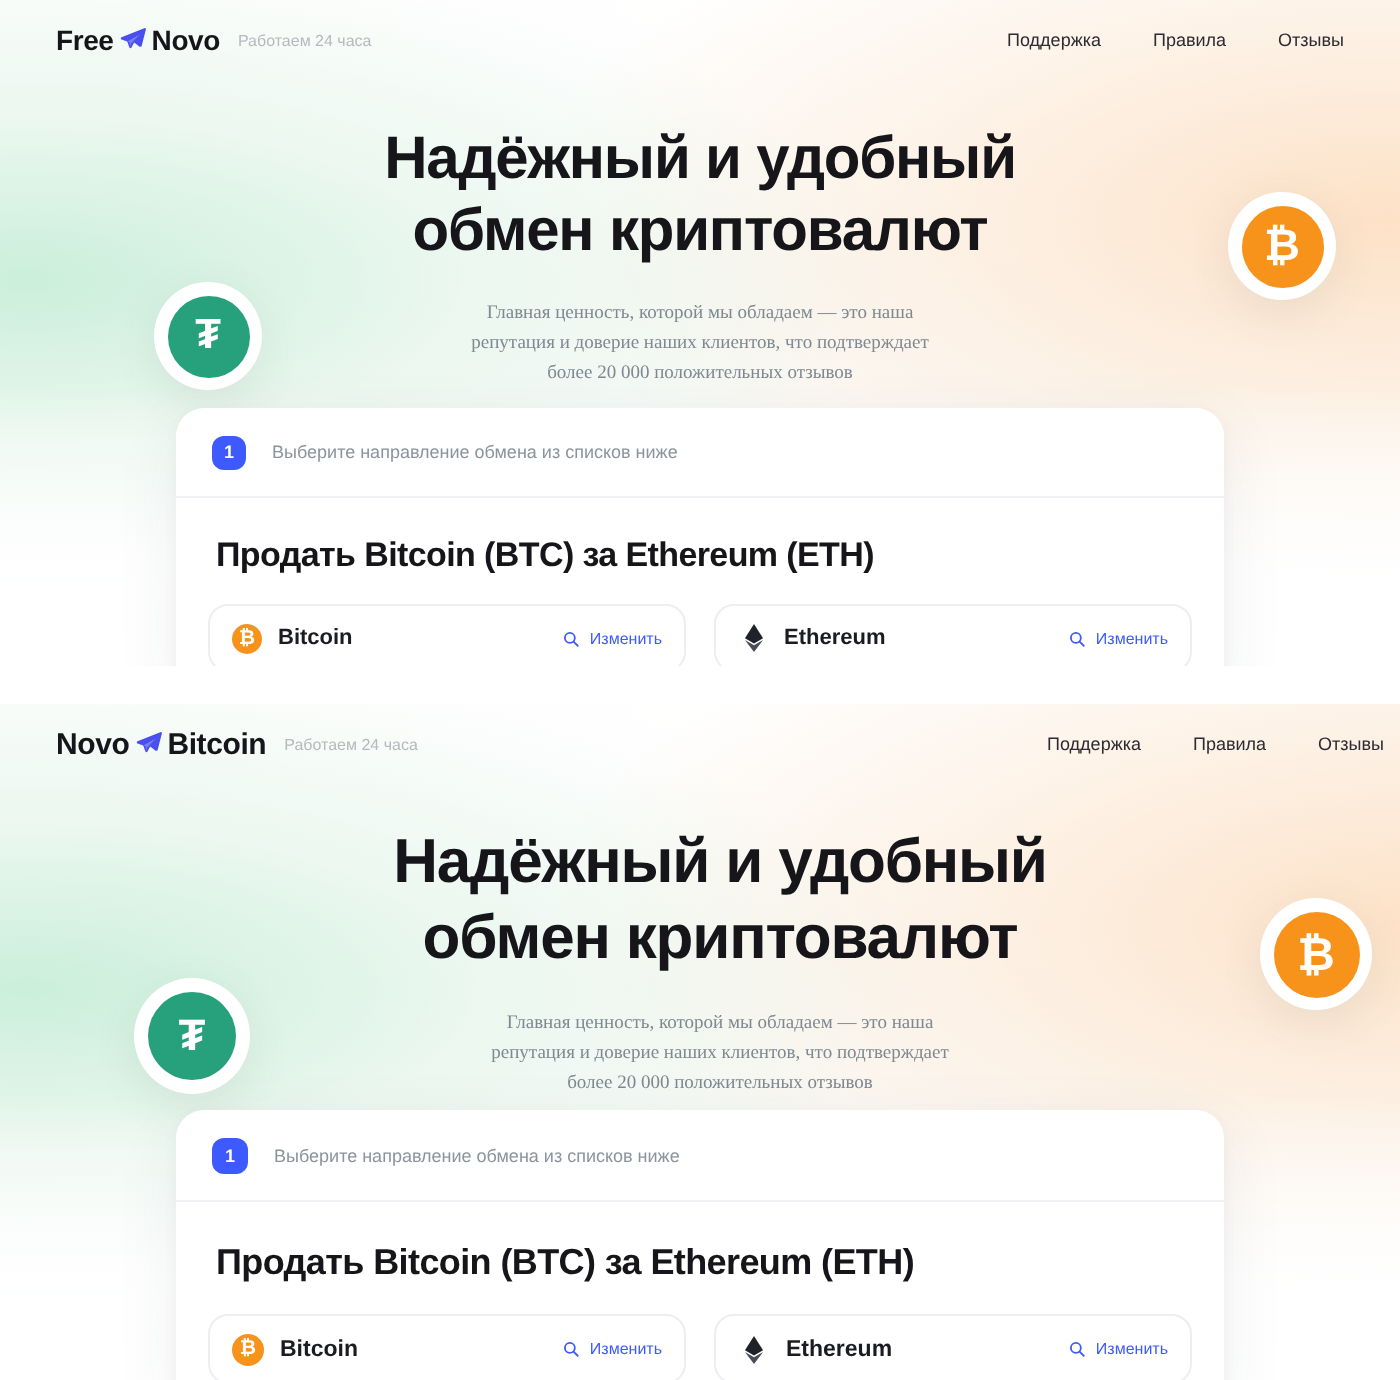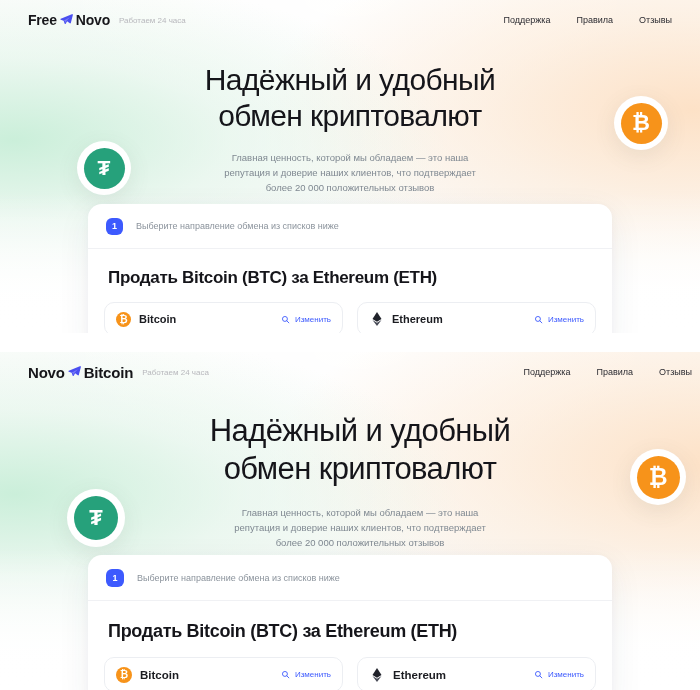--- a/index.html
+++ b/index.html
@@ -93,31 +93,31 @@
   }
 
   
   .hero {
     position: absolute;
     left: 0; right: 0;
     text-align: center;
   }
   .hero h1 {
     margin: 0;
-    font-weight: 400;
+    font-weight: 700;
     color: #15151a;
     letter-spacing: -0.6px;
   }
   .hero h1 .l2 { display: block; }
   .hero p {
     margin: 0 auto;
     color: #7f8891;
     font-weight: 400;
   }
-  .hero p .ln { display: block; }
+  .hero p .ln { display: block; font-family: Liberation Serif, serif; }
 
   
   .coin-badge {
     position: absolute;
     border-radius: 50%;
     background: #ffffff;
     display: flex;
     align-items: center;
     justify-content: center;
     box-shadow: 0 6px 22px rgba(80,100,90,0.10);

